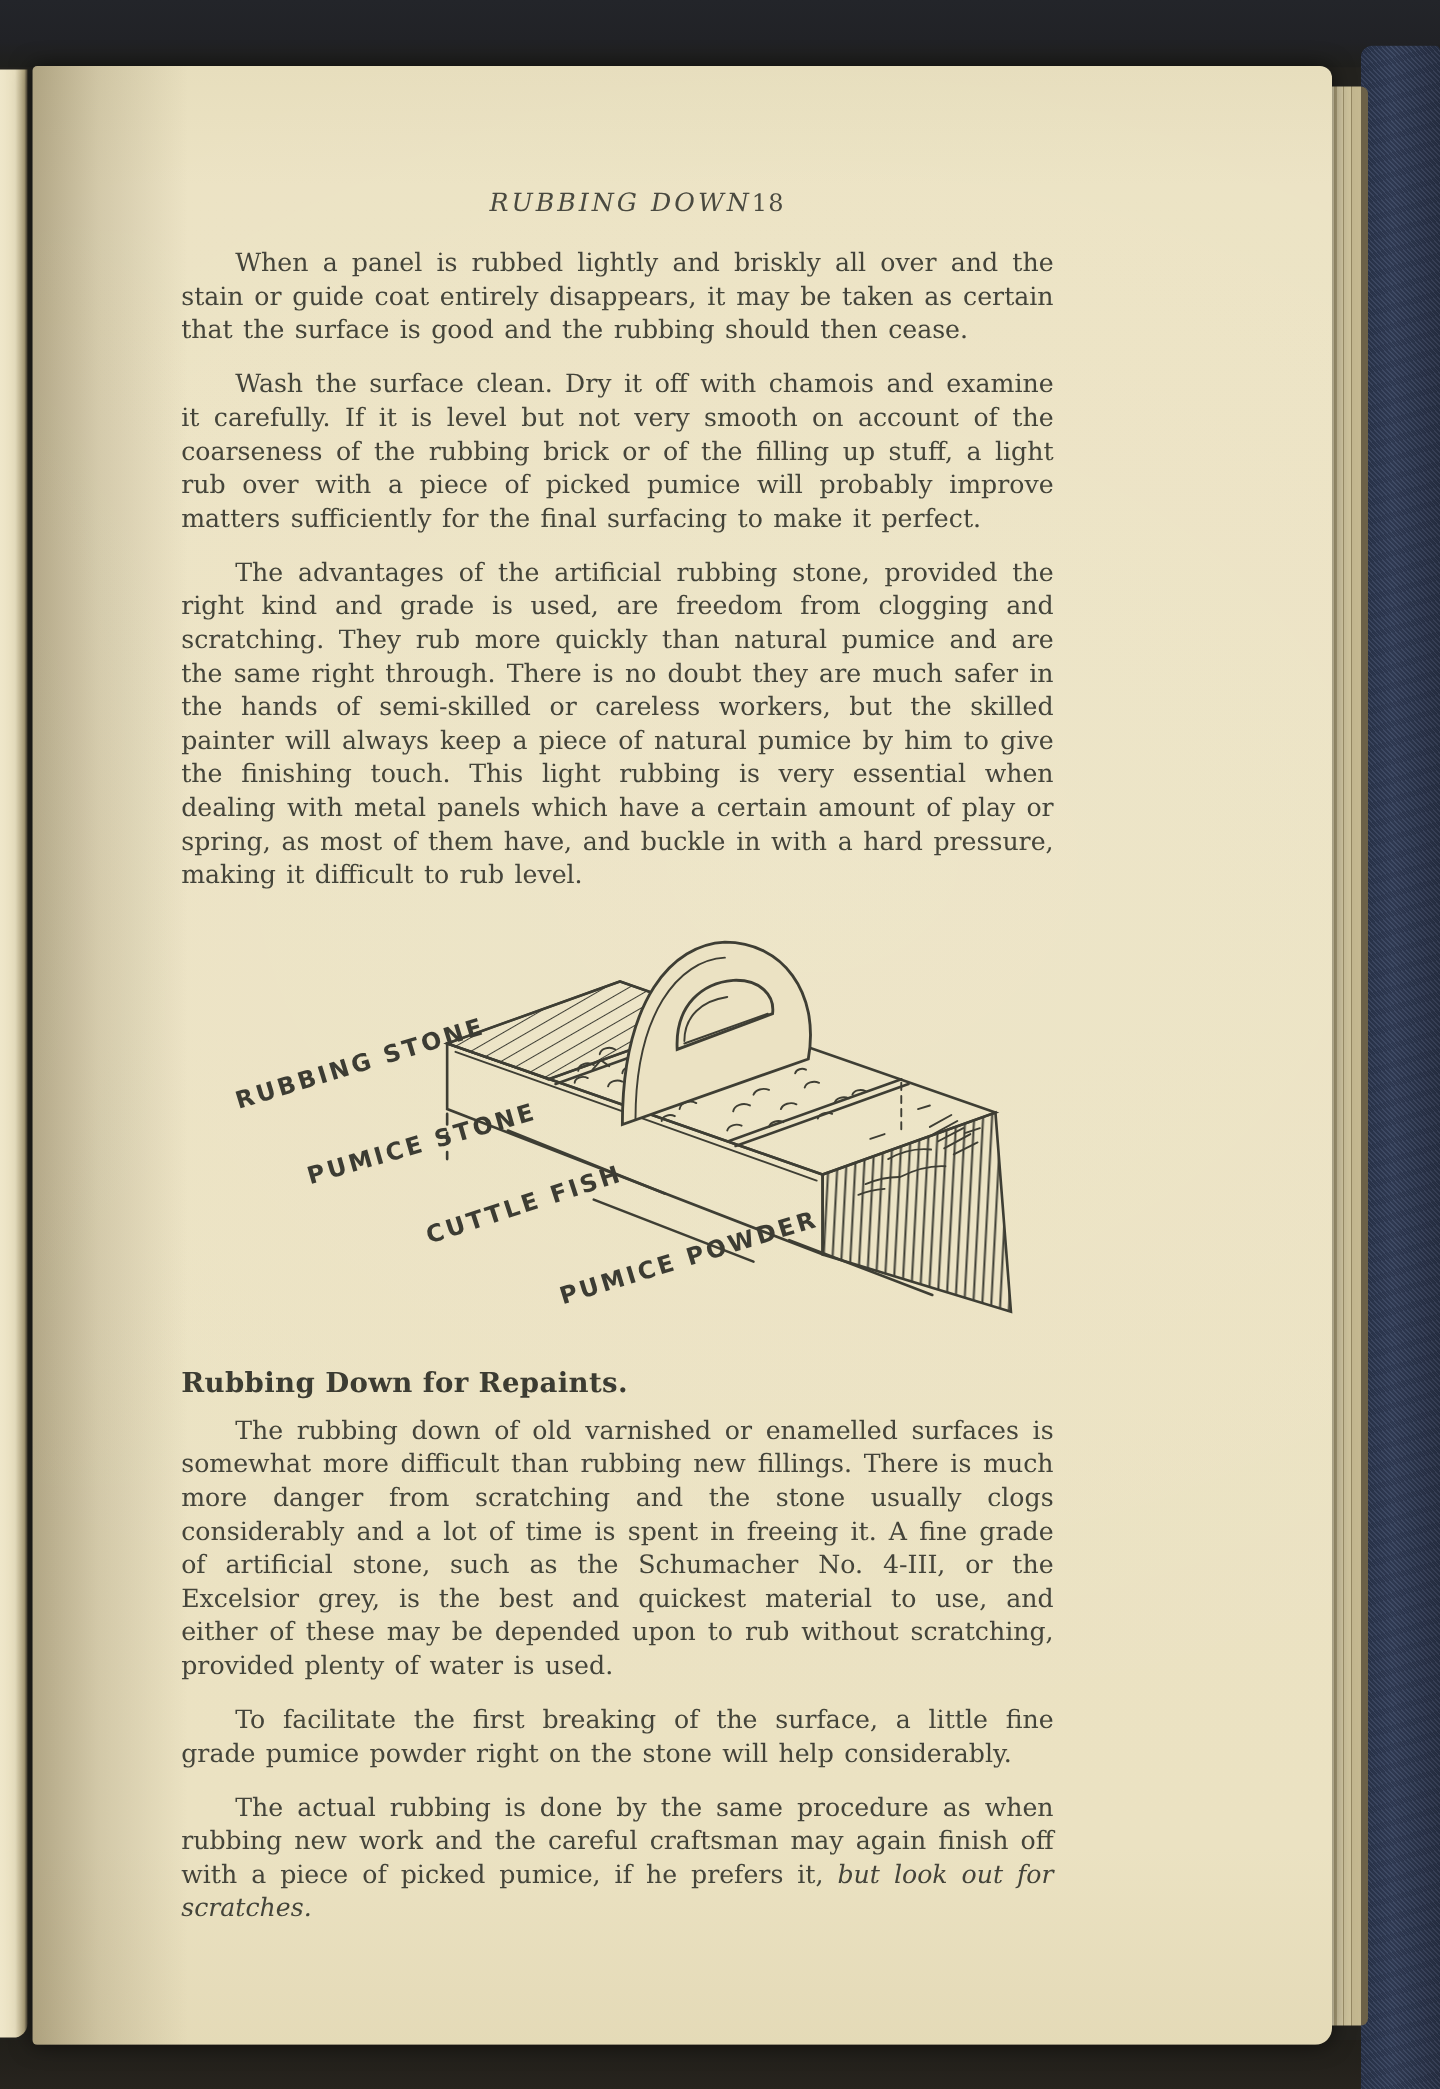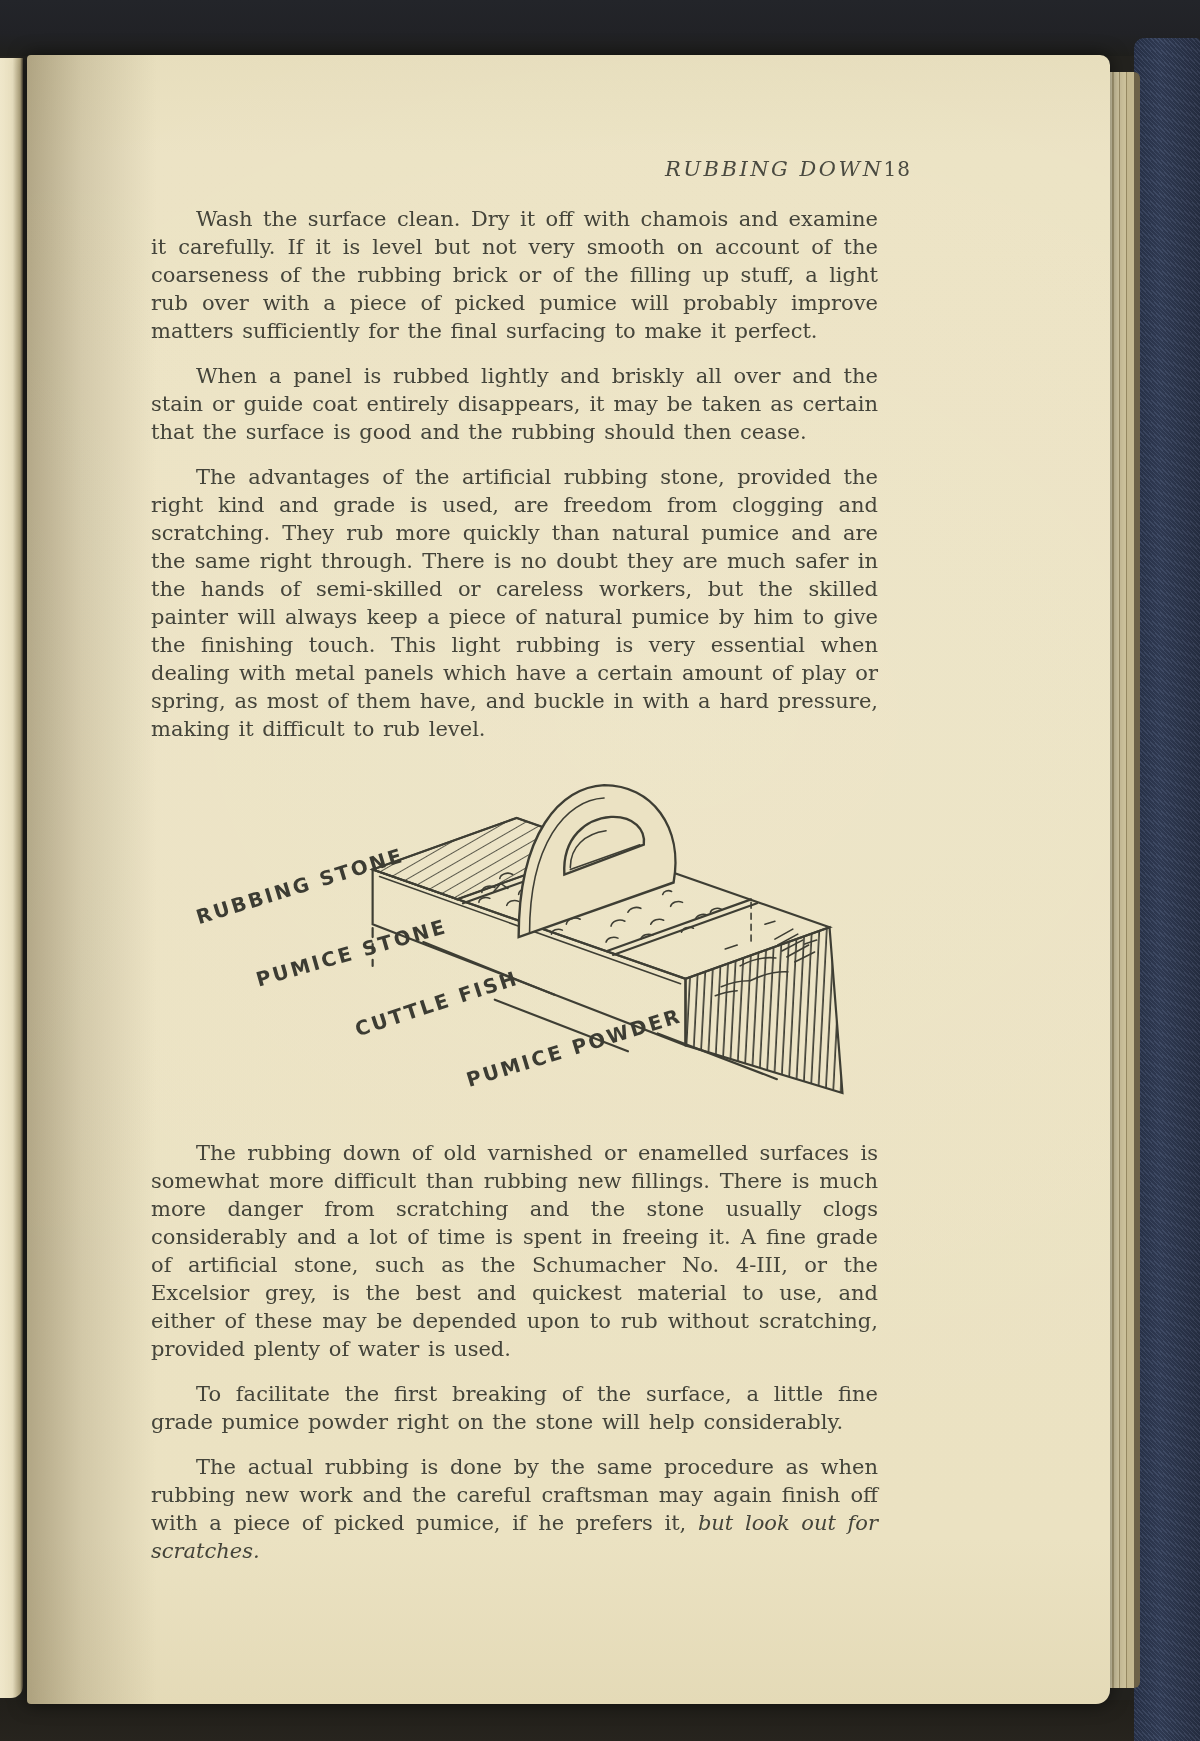--- a/index.html
+++ b/index.html
@@ -48,21 +48,21 @@
       linear-gradient(90deg, rgba(97,82,47,.42) 0px, rgba(97,82,47,.18) 55px, rgba(97,82,47,0) 130px),
       linear-gradient(180deg, #e7debd 0%, #ece3c4 6%, #ebe2c2 90%, #e4dab7 100%);
     border-radius:4px 10px 14px 4px;
     box-shadow:0 0 18px rgba(0,0,0,.55);
   }
   .content{
     position:absolute;left:124px;top:102px;width:727px;
     color:#43433a;
   }
   .header-row{
-    display:flex;justify-content:flex-end;align-items:baseline;
+    display:flex;justify-content:center;align-items:baseline;
     width:760px;margin-bottom:24px;
   }
   .running-title{
     font-style:italic;font-size:21px;letter-spacing:2.5px;color:#4a4a40;
   }
   .page-number{font-size:20px;color:#4a4a40;letter-spacing:1px;}
   .par{
     font-size:21px;line-height:28px;text-align:justify;text-indent:45px;
     word-spacing:2px;margin:0 0 17px 0;color:#44443a;
   }
@@ -94,22 +94,22 @@
 <div class="page-stack"></div>
 
 <div class="page">
   <div class="content">
 
     <div class="header-row">
       <span class="running-title">RUBBING DOWN</span>
       <span class="page-number">18</span>
     </div>
 
+    <p class="par">When a panel is rubbed lightly and briskly all over and the stain or guide coat entirely disappears, it may be taken as certain that the surface is good and the rubbing should then cease.</p>
     <p class="par">Wash the surface clean.  Dry it off with chamois and examine it carefully.  If it is level but not very smooth on account of the coarseness of the rubbing brick or of the filling up stuff, a light rub over with a piece of picked pumice will probably improve matters sufficiently for the final surfacing to make it perfect.</p>
-    <p class="par">When a panel is rubbed lightly and briskly all over and the stain or guide coat entirely disappears, it may be taken as certain that the surface is good and the rubbing should then cease.</p>
     <p class="par">The advantages of the artificial rubbing stone, provided the right kind and grade is used, are freedom from clogging and scratching.  They rub more quickly than natural pumice and are the same right through.  There is no doubt they are much safer in the hands of semi-skilled or careless workers, but the skilled painter will always keep a piece of natural pumice by him to give the finishing touch.  This light rubbing is very essential when dealing with metal panels which have a certain amount of play or spring, as most of them have, and buckle in with a hard pressure, making it difficult to rub level.</p>
 
     <div class="figure-wrap">
       <svg width="740" height="362" viewBox="0 0 745 360">
         <defs>
           <pattern id="hatchDiag" patternUnits="userSpaceOnUse" width="10" height="10" patternTransform="rotate(60)">
             <line x1="0" y1="0" x2="0" y2="10" stroke="#3e3e34" stroke-width="1.7"></line>
           </pattern>
           <pattern id="hatchVert" patternUnits="userSpaceOnUse" width="7.5" height="8" patternTransform="rotate(3)">
             <line x1="2" y1="0" x2="2" y2="8" stroke="#3e3e34" stroke-width="1.7"></line>
@@ -160,19 +160,20 @@
         <path class="ink-line" d="M328,226 L462,278"></path>
         <path class="ink-line" d="M492,260 L612,306"></path>
 
         <text class="fig-label" transform="translate(30,150) rotate(-17)">RUBBING STONE</text>
         <text class="fig-label" transform="translate(90,213) rotate(-16)">PUMICE STONE</text>
         <text class="fig-label" transform="translate(190,263) rotate(-18)">CUTTLE FISH</text>
         <text class="fig-label" transform="translate(302,314) rotate(-17)">PUMICE POWDER</text>
       </svg>
     </div>
 
+    <h2 class="section-heading">Rubbing Down for Repaints.</h2>
 
     <p class="par">The rubbing down of old varnished or enamelled surfaces is somewhat more difficult than rubbing new fillings.  There is much more danger from scratching and the stone usually clogs considerably and a lot of time is spent in freeing it.  A fine grade of artificial stone, such as the Schumacher No. 4-III, or the Excelsior grey, is the best and quickest material to use, and either of these may be depended upon to rub without scratching, provided plenty of water is used.</p>
     <p class="par">To facilitate the first breaking of the surface, a little fine grade pumice powder right on the stone will help considerably.</p>
     <p class="par"><span>The actual rubbing is done by the same procedure as when rubbing new work and the careful craftsman may again finish off with a piece of picked pumice, if he prefers it, </span><span class="tail-italic">but look out for scratches.</span></p>
 
   </div>
 </div>
 
 </body></html>

